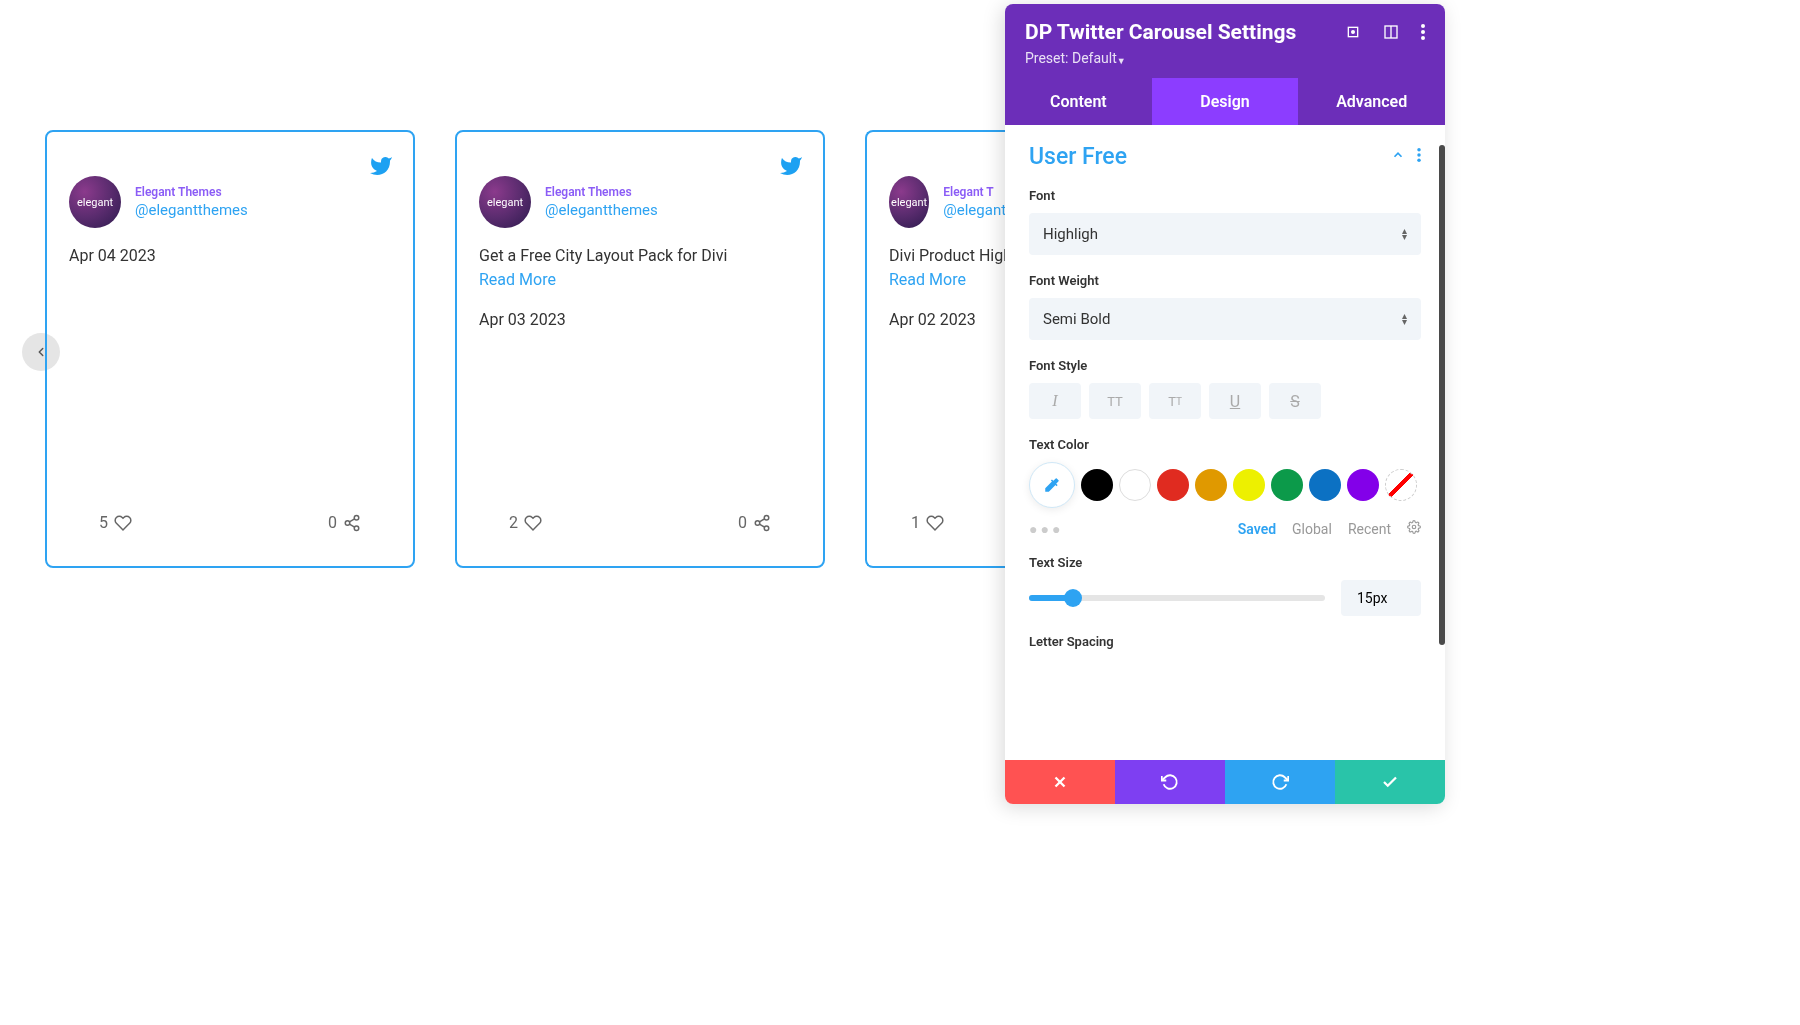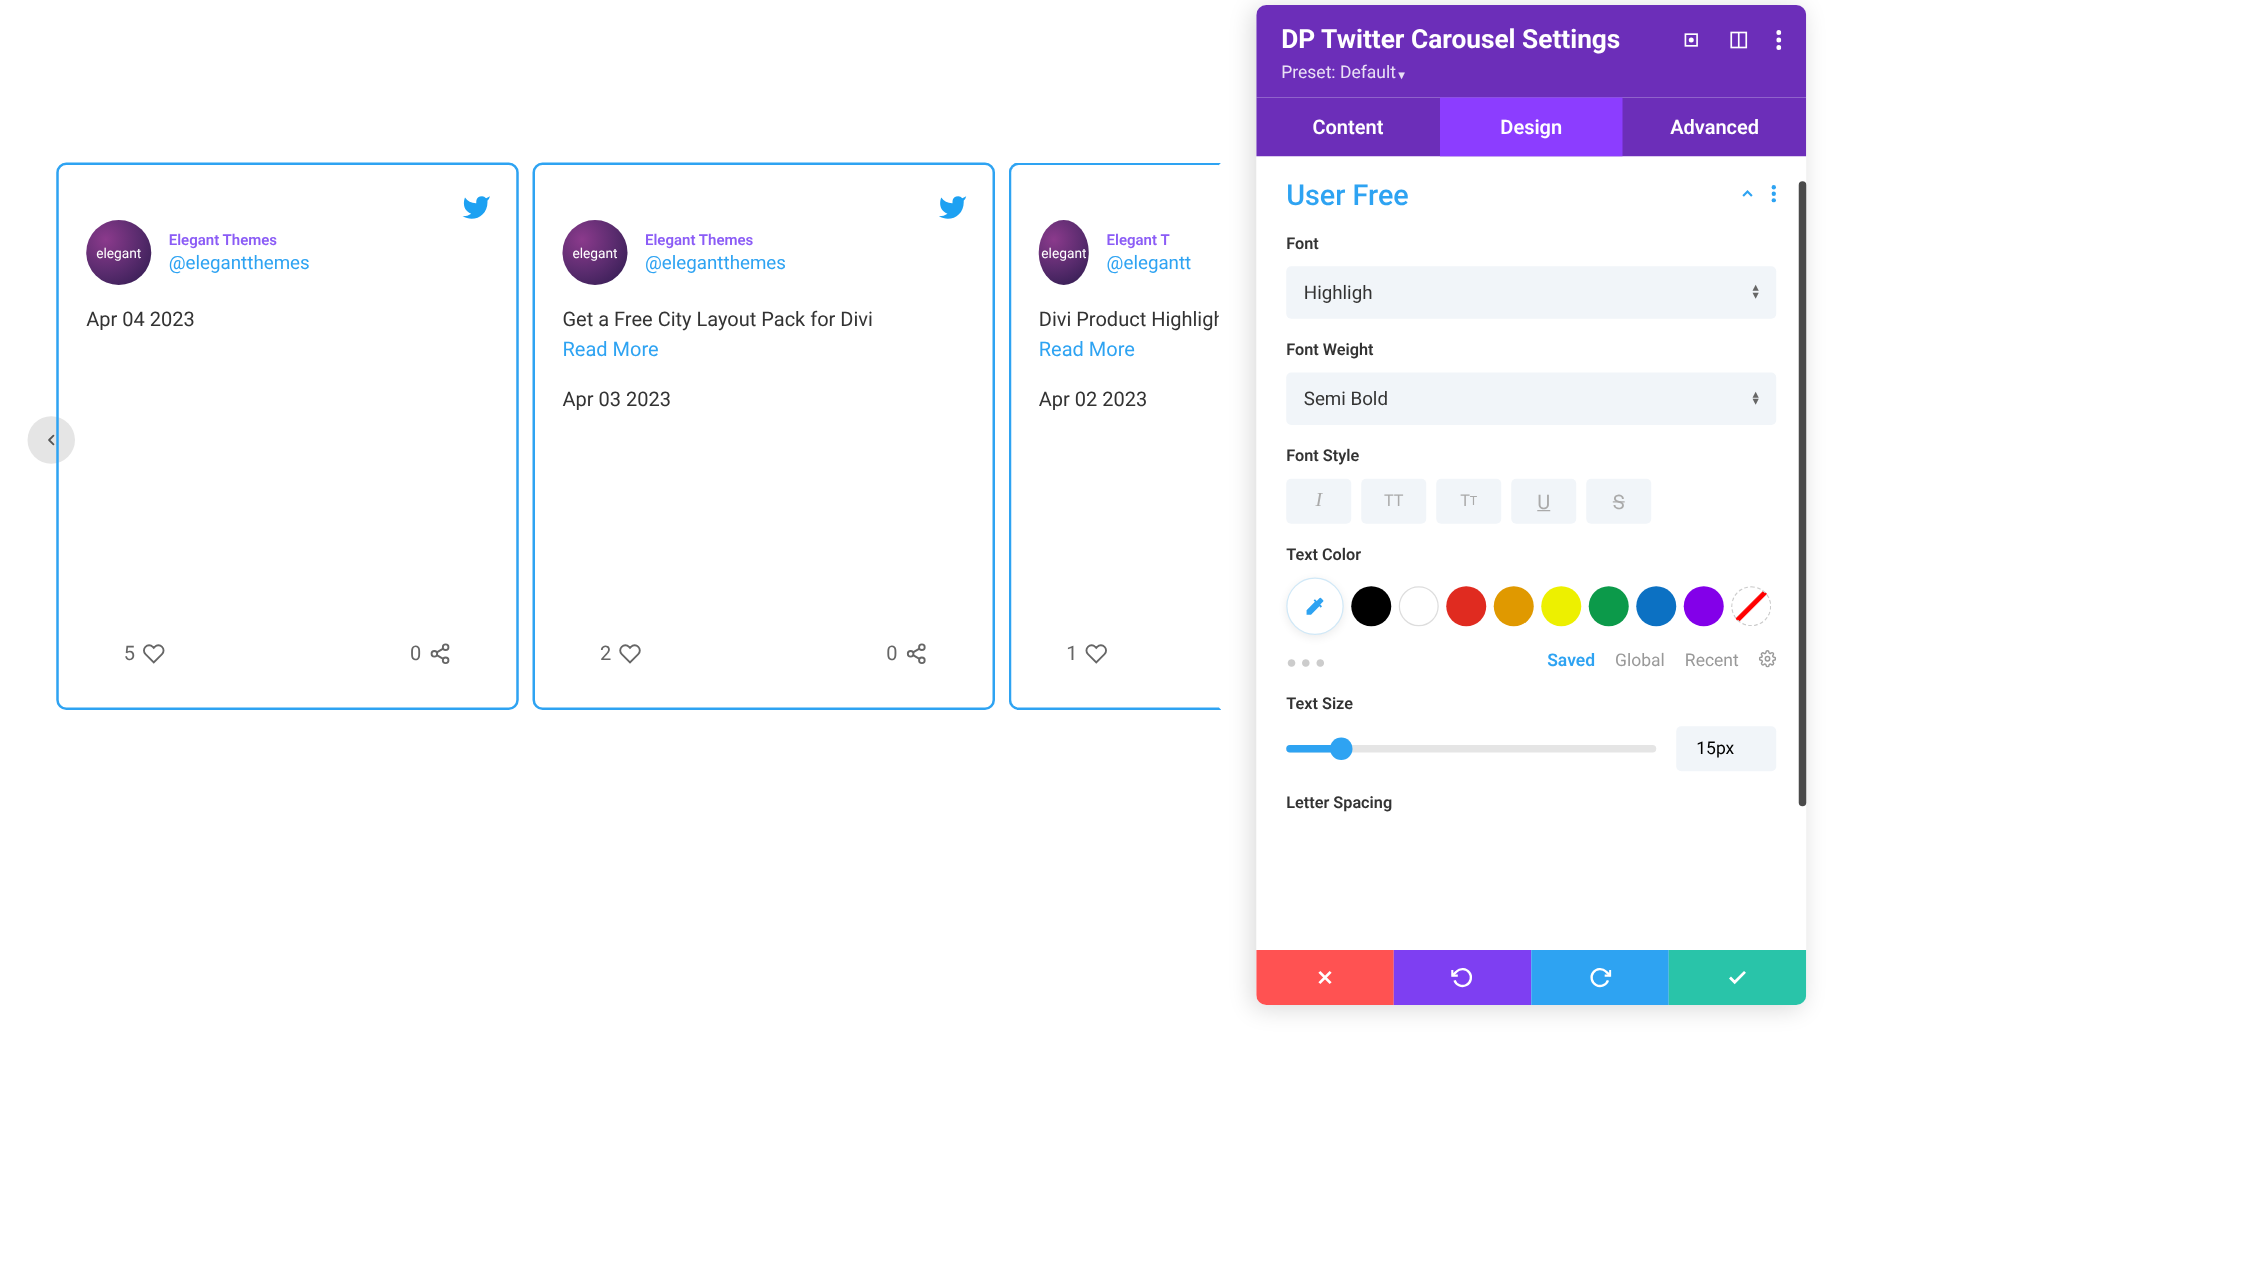--- a/index.html
+++ b/index.html
@@ -1,19 +1,19 @@
 <!DOCTYPE html>
 <html><head>
 <meta charset="utf-8">
 <style>
 * { box-sizing: border-box; margin: 0; padding: 0; }
 body { font-family: -apple-system, BlinkMacSystemFont, "Segoe UI", Roboto, sans-serif; background: #fff; width: 1800px; height: 1025px; overflow: hidden; position: relative; }
 
 
-.carousel-area { position: absolute; left: 45px; top: 130px; display: flex; gap: 11px; }
+.carousel-area { position: absolute; left: 45px; top: 130px; display: flex; gap: 40px; }
 .carousel-nav { position: absolute; left: 22px; top: 333px; width: 38px; height: 38px; border-radius: 50%; background: #e5e5e5; display: flex; align-items: center; justify-content: center; cursor: pointer; }
 .carousel-nav svg { width: 14px; height: 14px; }
 .card { width: 370px; height: 438px; border: 2px solid #2ea3f2; border-radius: 8px; padding: 22px; position: relative; display: flex; flex-direction: column; }
 .card.partial { width: 170px; overflow: hidden; border-right-color: transparent; border-radius: 8px 0 0 8px; }
 .twitter-icon { position: absolute; right: 20px; top: 22px; }
 .twitter-icon svg { width: 24px; height: 24px; fill: #1da1f2; }
 .card-header { display: flex; align-items: center; gap: 14px; margin-top: 22px; }
 .avatar { width: 52px; height: 52px; border-radius: 50%; background: radial-gradient(circle at 30% 30%, #8b3a8c, #5b2c6f, #2c1a4d); display: flex; align-items: center; justify-content: center; color: #fff; font-size: 11px; }
 .user-name { color: #8b5cf6; font-weight: 600; font-size: 12px; }
 .user-handle { color: #2ea3f2; font-size: 15px; margin-top: 2px; }

